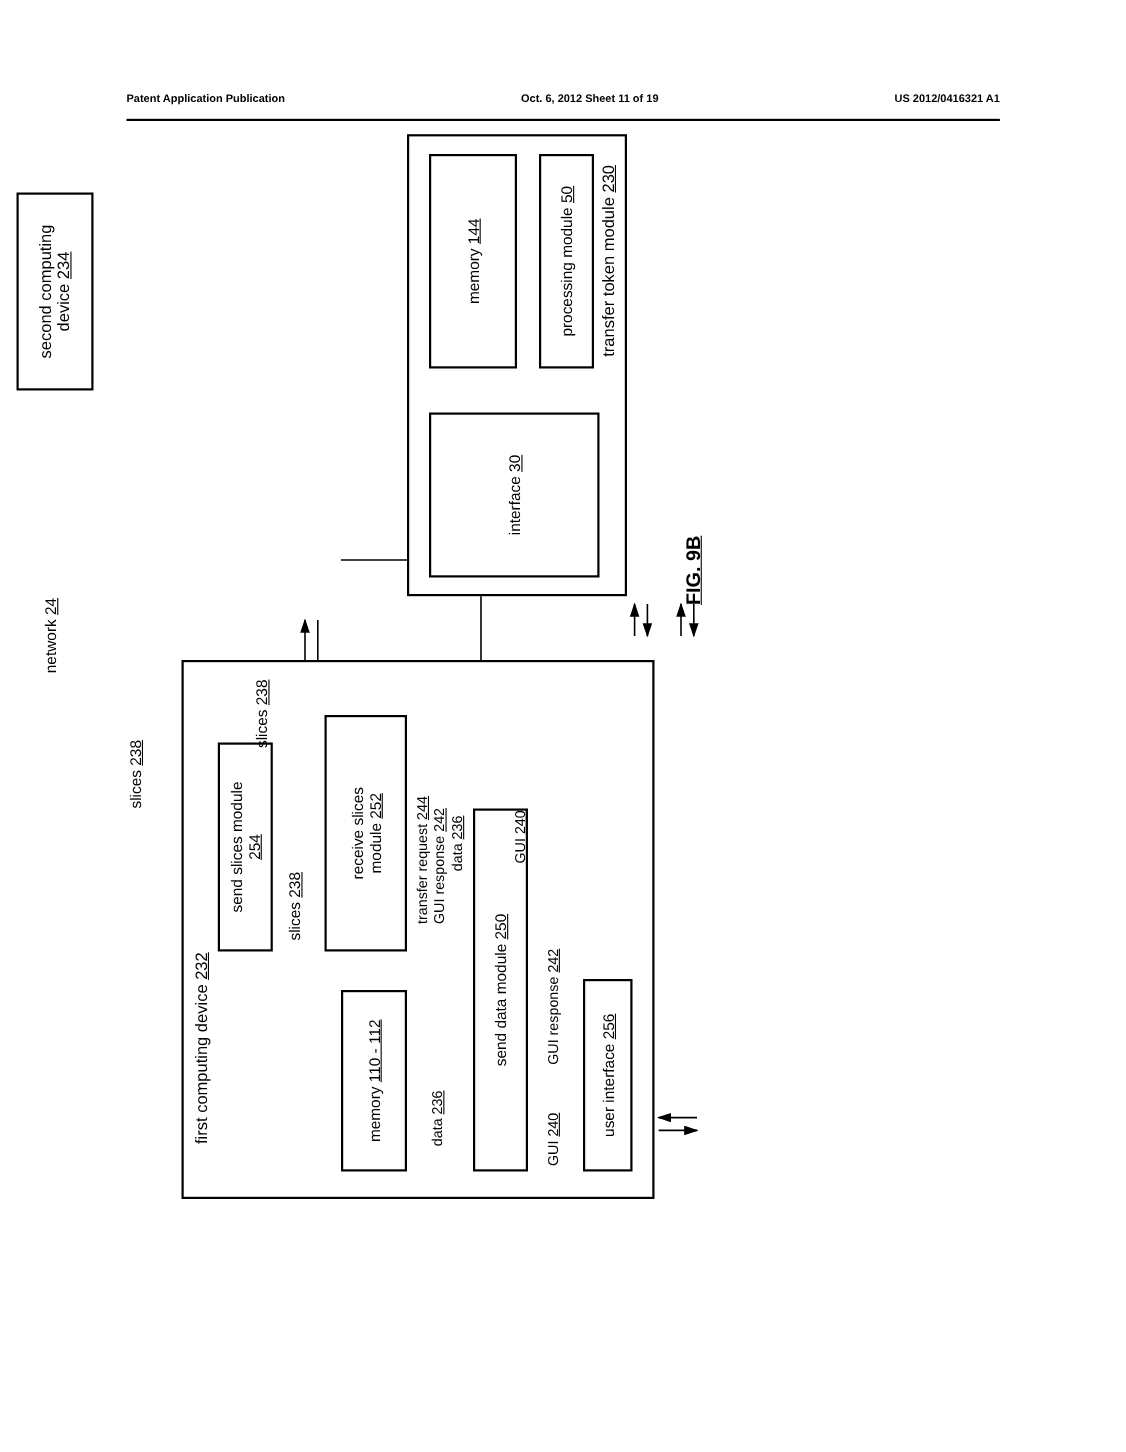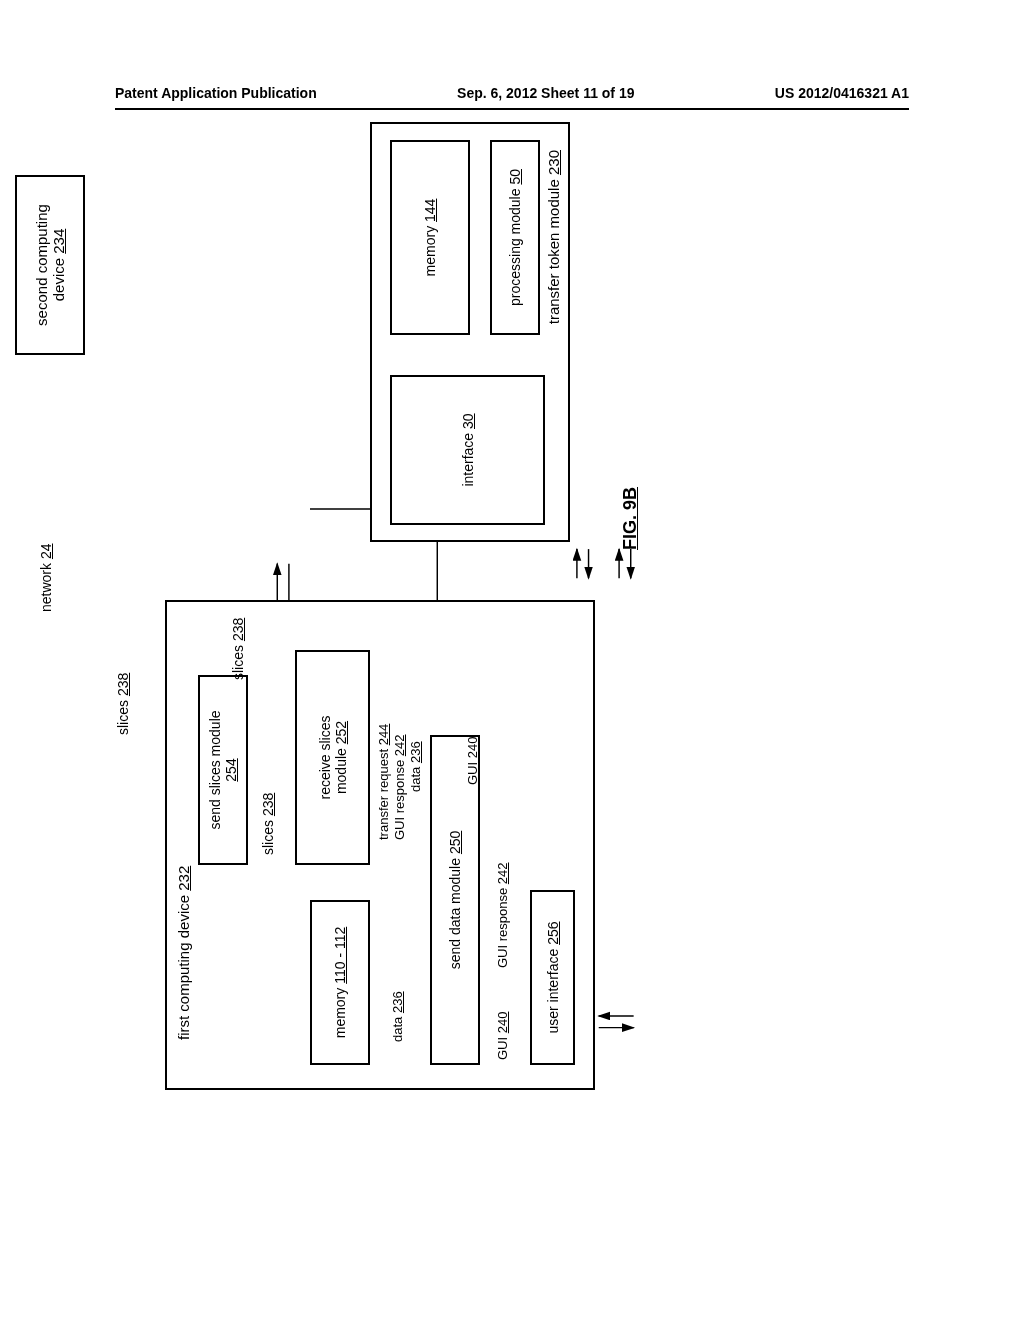--- a/index.html
+++ b/index.html
@@ -14,21 +14,21 @@
     position: absolute;
     left: 0; top: 0; width: 1024px; height: 1320px;
   }
   .header {
     position: absolute;
     top: 85px;
     left: 115px;
     right: 115px;
     display: flex;
     justify-content: space-between;
-    font-size: 14px;
+    font-size: 10px;
     font-weight: bold;
   }
   .header-line {
     position: absolute;
     top: 108px;
     left: 115px;
     right: 115px;
     border-top: 2px solid #000;
   }
   .diagram-area {
@@ -79,21 +79,21 @@
     font-size: 18px;
     text-decoration: underline;
   }
 </style>
 </head>
 <body>
 
 <div class="page">
   <div class="header">
     <span>Patent Application Publication</span>
-    <span>Sep. 6, 2012  Sheet 11 of 19</span>
+    <span>Oct. 6, 2012  Sheet 11 of 19</span>
     <span>US 2012/0416321 A1</span>
   </div>
   <div class="header-line"></div>
 
   <div class="diagram-area">
 
     <svg class="overlay" viewBox="0 0 1100 800">
       <defs>
         <marker id="arr" markerWidth="10" markerHeight="10" refX="8" refY="3" orient="auto">
           <path d="M0,0 L9,3 L0,6 Z" fill="#000"></path>

